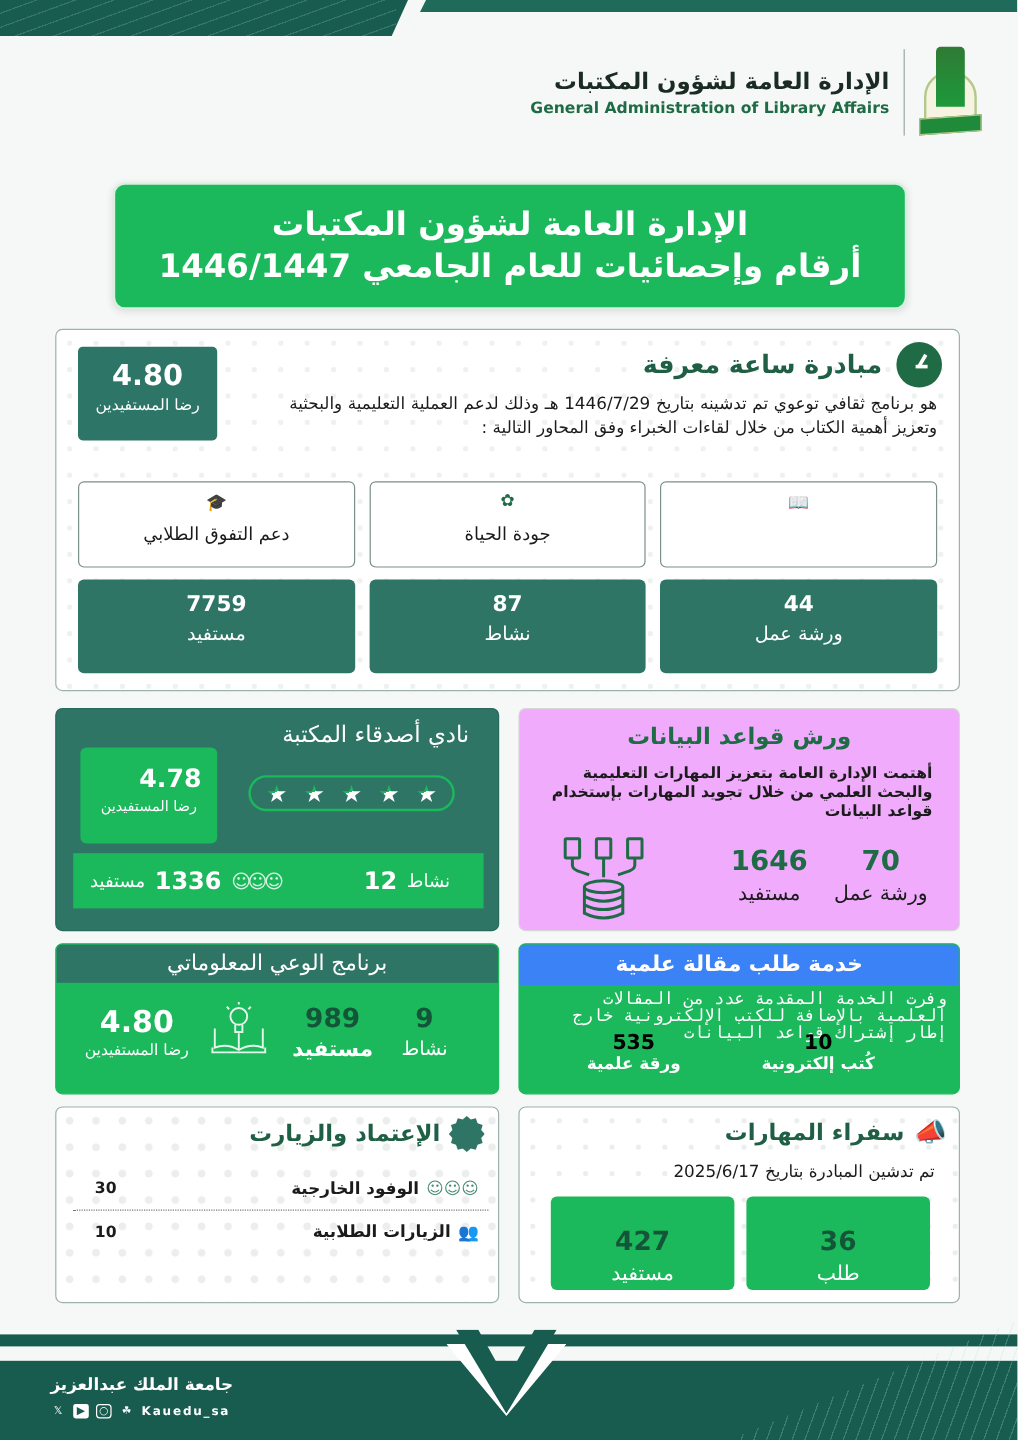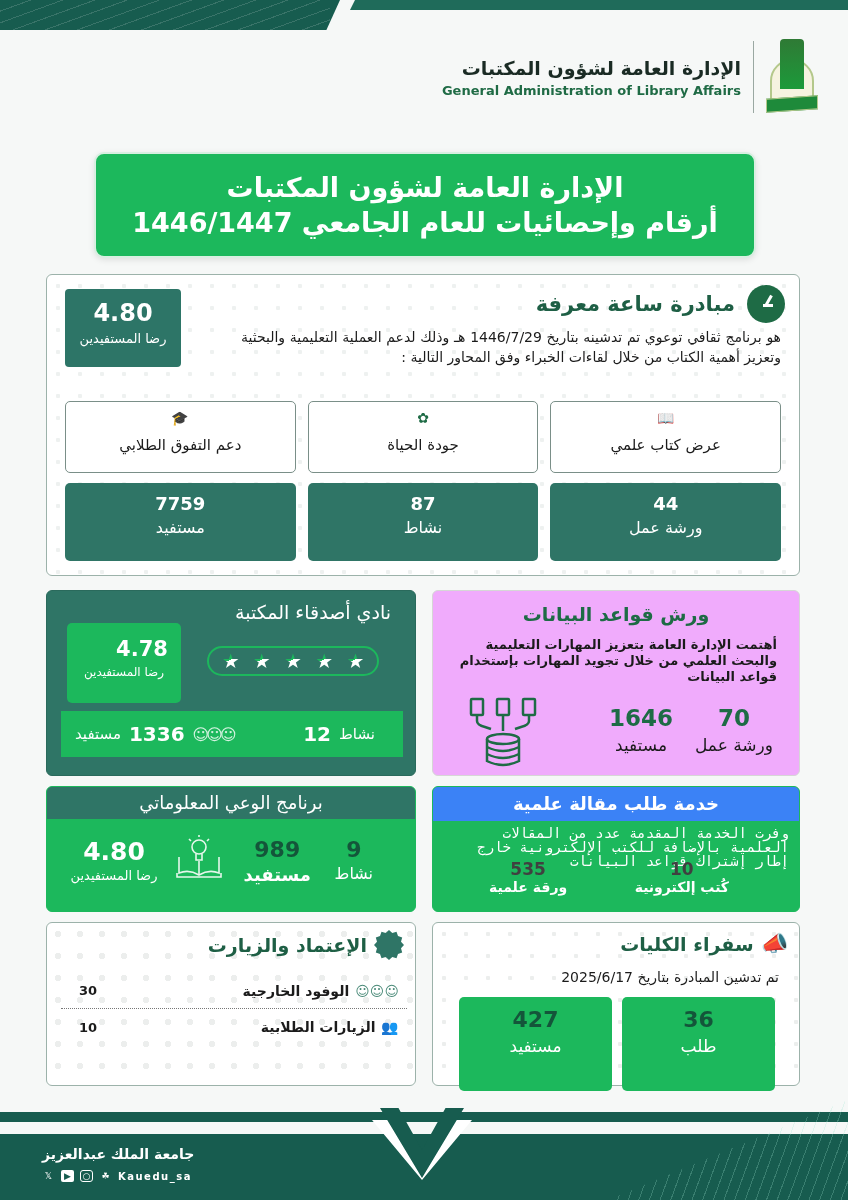--- a/index.html
+++ b/index.html
@@ -85,21 +85,21 @@
   .c4-stat { position: absolute; top: 18px; text-align: center; }
   .c4-stat .num { font-size: 22px; font-weight: bold; }
   .c4-stat .lbl { font-size: 16px; margin-top: 2px; direction: rtl; }
   .bulb-icon { position: absolute; left: 128px; top: 14px; width: 48px; height: 46px; }
 
   
   .c5 { left: 432px; top: 786px; width: 368px; height: 126px; background: #1cb85c; border-color: #1cb85c; overflow: hidden; }
   .c5-head { height: 34px; background: #3b82f6; color: #fff; text-align: center; font-size: 18px; font-weight: bold; line-height: 34px; direction: rtl; }
   .c5-desc { position: absolute; right: 10px; top: 40px; width: 350px; font-size: 14px; line-height: 14px; color: #fff; direction: rtl; font-family: Liberation Mono, monospace; }
   .c5-stat { position: absolute; top: 72px; text-align: center; }
-  .c5-stat .num { font-size: 17px; font-weight: bold; color: #404040; }
+  .c5-stat .num { font-size: 17px; font-weight: bold; color: #000000; }
   .c5-stat .lbl { font-size: 14px; color: #fff; margin-top: 0; direction: rtl; font-weight: bold; }
 
   
   .c6 { left: 46px; top: 922px; width: 370px; height: 164px;
         background-image: radial-gradient(#eceeed 3px, transparent 3.5px); background-size: 22px 22px; background-color: #fff; }
   .c6-head { position: absolute; right: 14px; top: 10px; display: flex; align-items: center; gap: 10px; direction: rtl; }
   .badge-icon { width: 24px; height: 24px; background: #2f7566; border-radius: 50%; box-shadow: 0 0 0 2px #2f7566 inset; position: relative; }
   .badge-icon::after { content: ""; position: absolute; inset: -3px; background: #2f7566; clip-path: polygon(50% 0, 61% 10%, 75% 6%, 80% 20%, 94% 25%, 90% 39%, 100% 50%, 90% 61%, 94% 75%, 80% 80%, 75% 94%, 61% 90%, 50% 100%, 39% 90%, 25% 94%, 20% 80%, 6% 75%, 10% 61%, 0 50%, 10% 39%, 6% 25%, 20% 20%, 25% 6%, 39% 10%); }
   .c6-title { font-size: 19px; font-weight: bold; color: #1e5f45; }
   .c6-rows { position: absolute; left: 14px; top: 50px; width: 346px; }
@@ -110,21 +110,21 @@
   .c6-row .ico { font-size: 14px; color: #4a8a78; }
 
   
   .c7 { left: 432px; top: 922px; width: 368px; height: 164px;
         background-image: radial-gradient(#eceeed 2px, transparent 2.5px); background-size: 22px 22px; background-color: #fff; }
   .c7-head { position: absolute; right: 10px; top: 8px; display: flex; align-items: center; gap: 8px; direction: rtl; }
   .mega-icon { font-size: 22px; color: #2f7566; }
   .c7-title { font-size: 19px; font-weight: bold; color: #1e5f45; }
   .c7-sub { position: absolute; right: 20px; top: 46px; font-size: 14px; direction: rtl; }
   .c7-stats { position: absolute; left: 26px; top: 74px; width: 316px; display: flex; flex-direction: row-reverse; gap: 10px; }
-  .c7-stat { flex: 1; height: 94px; background: #1cb85c; border-radius: 5px; text-align: center; padding-top: 10px; }
+  .c7-stat { flex: 1; height: 78px; background: #1cb85c; border-radius: 5px; text-align: center; padding-top: 26px; }
   .c7-stat .num { font-size: 22px; font-weight: bold; color: #14553a; }
   .c7-stat .lbl { font-size: 17px; color: #fff; margin-top: 4px; direction: rtl; }
 
   
   .footer { position: absolute; left: 0; top: 1100px; width: 848px; height: 100px; }
   .footer .stripe { position: absolute; left: 0; top: 12px; width: 848px; height: 10px; background: #175c4f; }
   .footer .base { position: absolute; left: 0; top: 34px; width: 848px; height: 66px; background: #175c4f; }
   .footer .chev { position: absolute; left: 380px; top: 8px; width: 84px; height: 70px; background: #175c4f; clip-path: polygon(0 0, 22% 0, 50% 60%, 78% 0, 100% 0, 50% 100%); }
   .footer .chev-w { position: absolute; left: 372px; top: 20px; width: 100px; height: 60px; background: #fff; clip-path: polygon(0 0, 18% 0, 50% 55%, 82% 0, 100% 0, 50% 100%); }
   .footer .lines { position: absolute; right: 0; top: 0; width: 300px; height: 100px; background: repeating-linear-gradient(110deg, transparent 0 9px, rgba(160,230,210,0.25) 9px 10px); clip-path: polygon(100% 0, 100% 100%, 20% 100%); }
@@ -168,21 +168,20 @@
     <div class="lbl">رضا المستفيدين</div>
   </div>
   <div class="c1-head">
     <div class="clock-icon"></div>
     <div class="c1-title">مبادرة ساعة معرفة</div>
   </div>
   <div class="c1-desc">هو برنامج ثقافي توعوي تم تدشينه بتاريخ 1446/7/29 هـ وذلك لدعم العملية التعليمية والبحثية وتعزيز أهمية الكتاب من خلال لقاءات الخبراء وفق المحاور التالية :</div>
   <div class="pillars">
     <div class="pillar">
       <div class="ico">📖</div>
-      <div class="lbl">عرض كتاب علمي</div>
     </div>
     <div class="pillar">
       <div class="ico">✿</div>
       <div class="lbl">جودة الحياة</div>
     </div>
     <div class="pillar">
       <div class="ico">🎓</div>
       <div class="lbl">دعم التفوق الطلابي</div>
     </div>
   </div>
@@ -311,21 +310,21 @@
           <span class="ico">👥</span>
           <span>الزيارات  الطلابية</span>
         </span>
     </div>
   </div>
 </div>
 
 <div class="card c7">
   <div class="c7-head">
     <span class="mega-icon">📣</span>
-    <div class="c7-title">سفراء الكليات</div>
+    <div class="c7-title">سفراء المهارات</div>
   </div>
   <div class="c7-sub">تم تدشين المبادرة بتاريخ 2025/6/17</div>
   <div class="c7-stats">
     <div class="c7-stat">
       <div class="num">36</div>
       <div class="lbl">طلب</div>
     </div>
     <div class="c7-stat">
       <div class="num">427</div>
       <div class="lbl">مستفيد</div>

